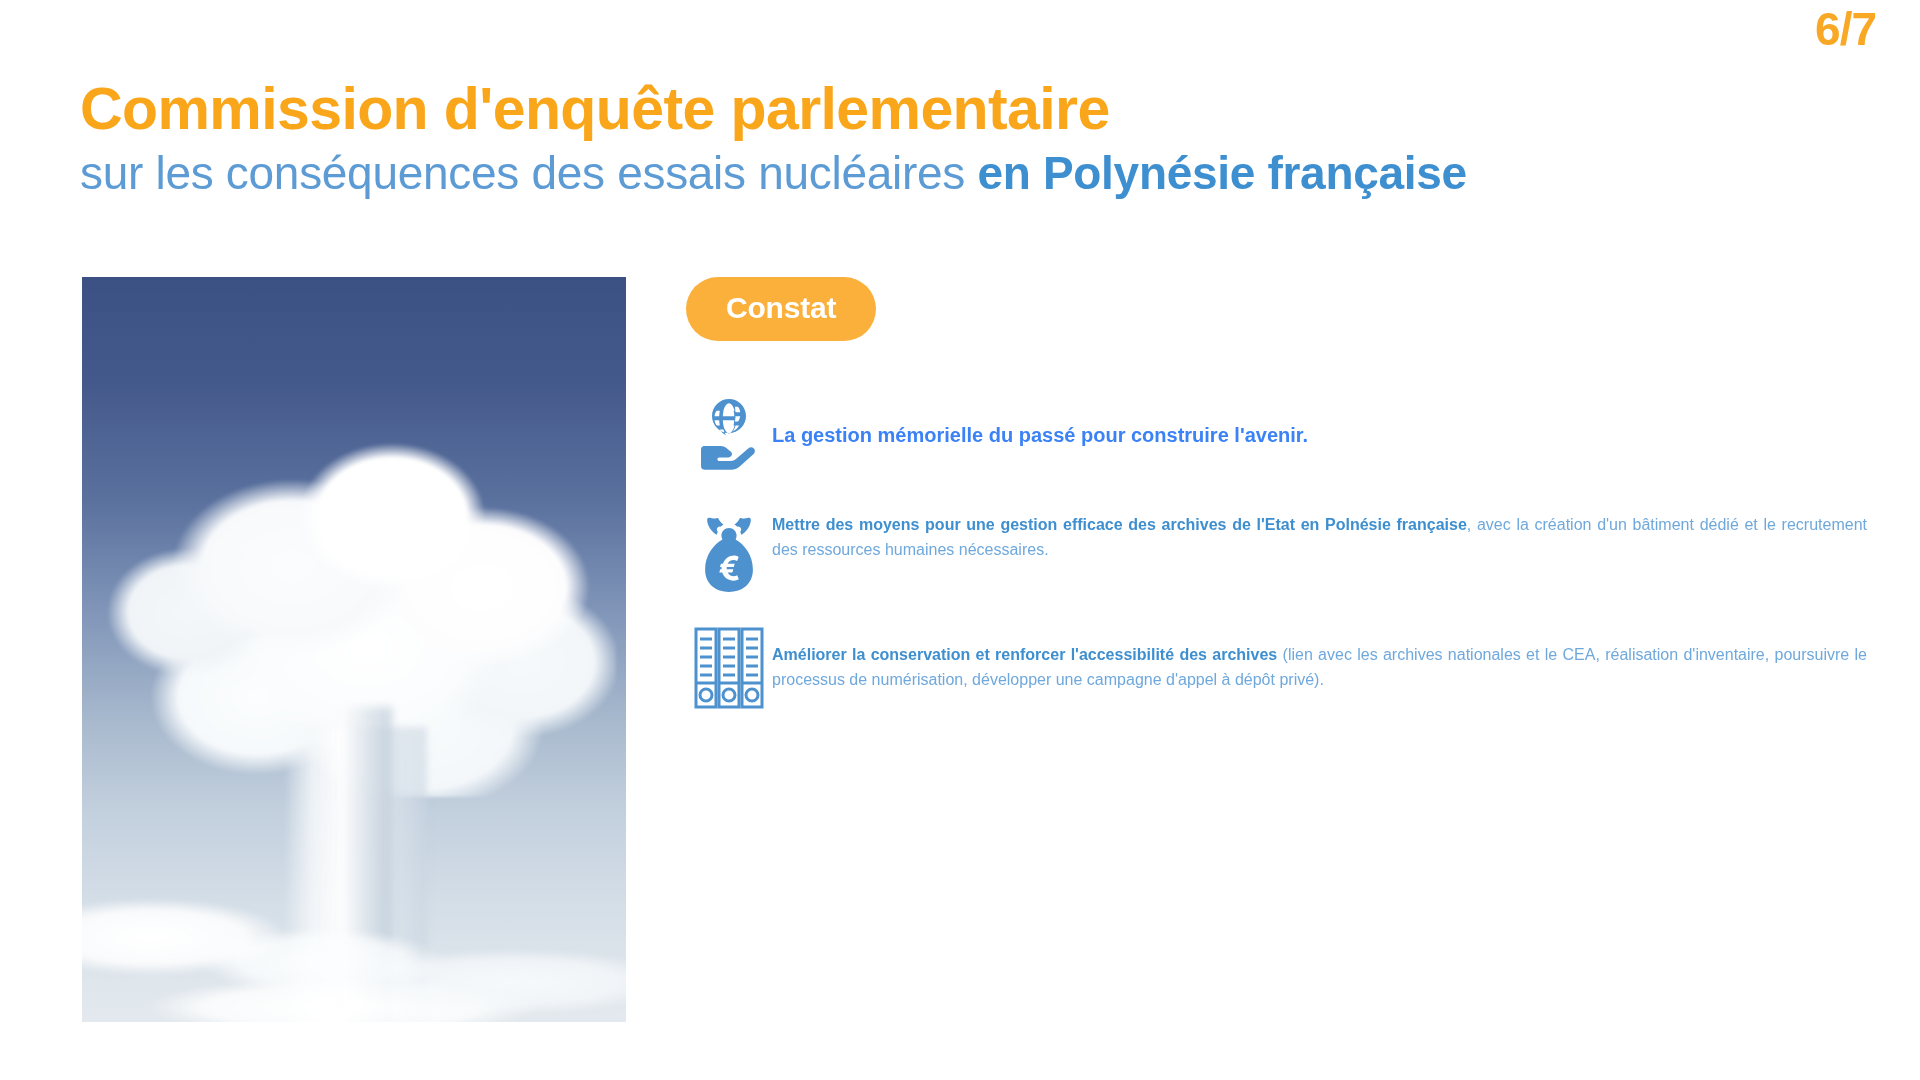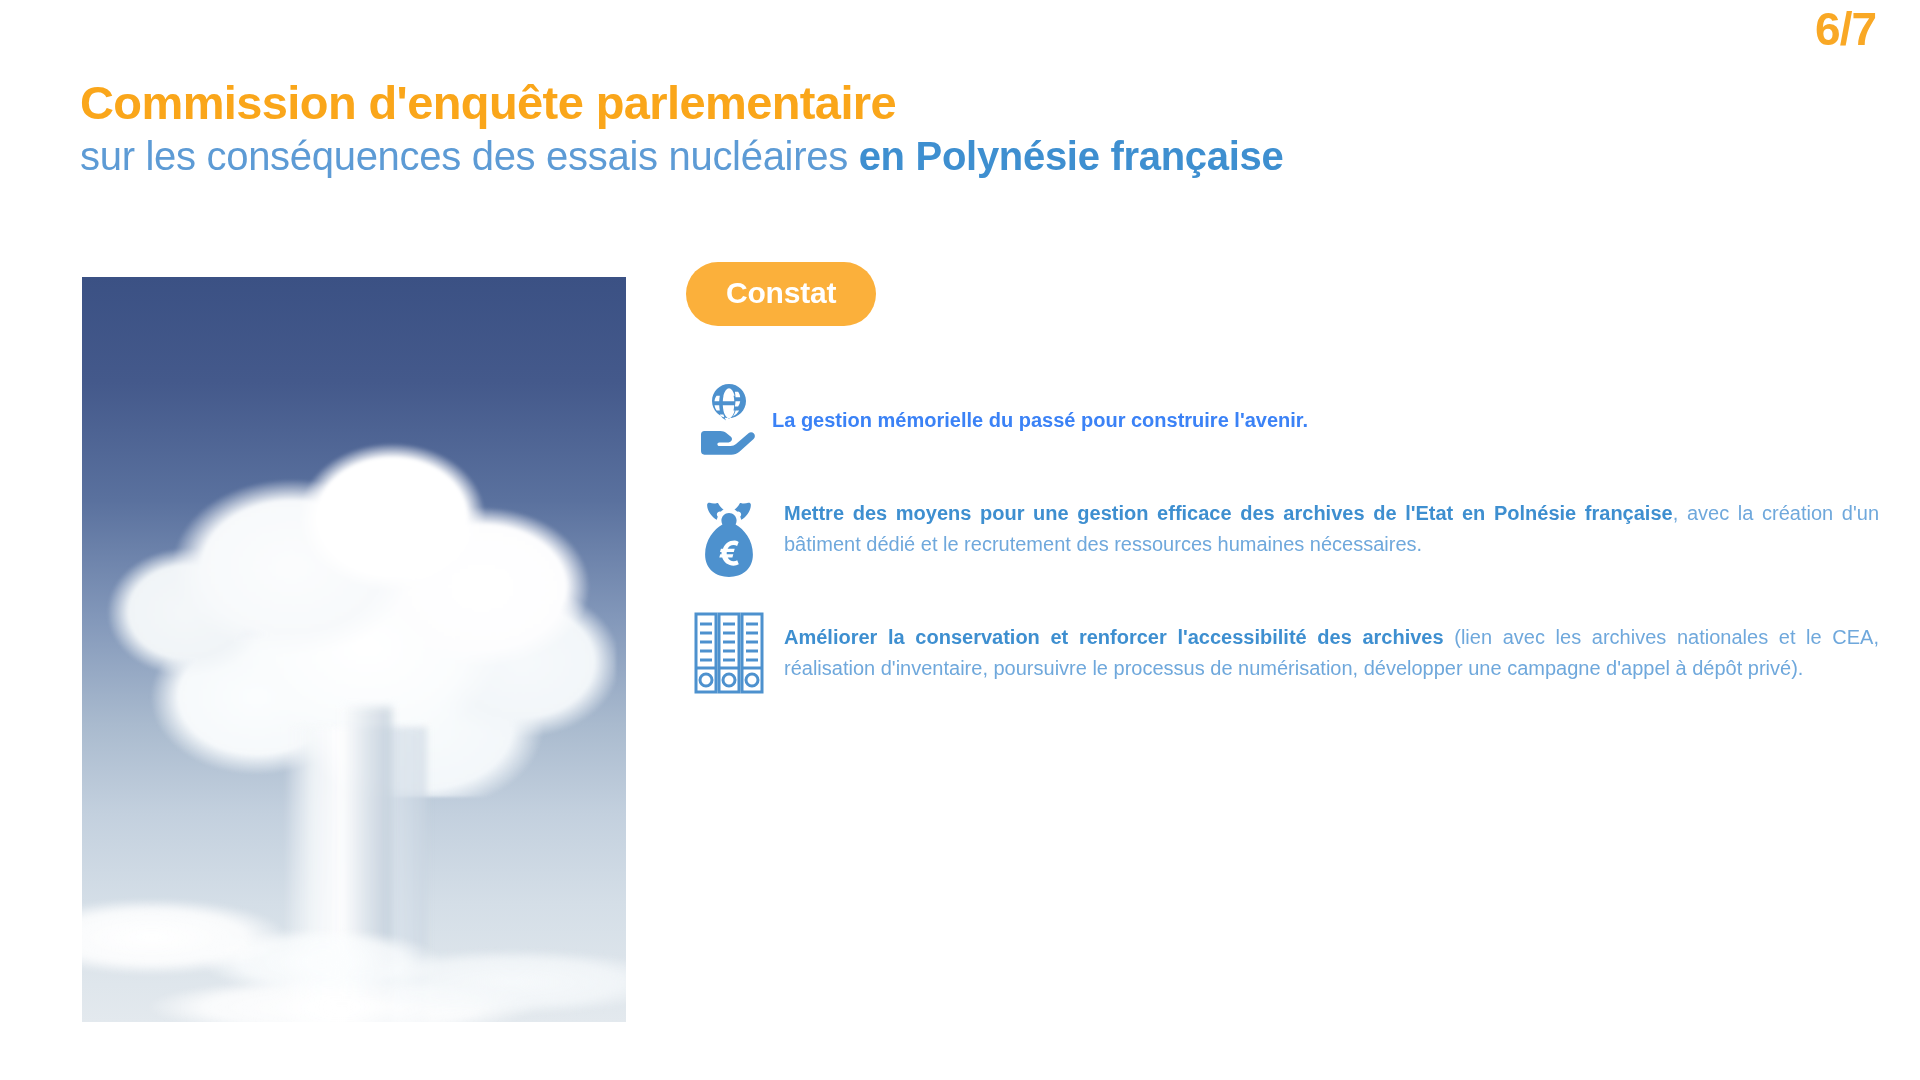--- a/index.html
+++ b/index.html
@@ -15,25 +15,25 @@
   .page-number{
     position:absolute; top:2px; right:44px;
     font-size:46px; font-weight:bold; color:#F9A825;
     letter-spacing:-1px;
     font-family:"Liberation Sans", sans-serif;
   }
 
   
   .header{ position:absolute; left:80px; top:78px; width:1760px; }
   .title-line1{
-    font-size:47px; font-weight:bold; color:#FAA61A;
+    font-size:59px; font-weight:bold; color:#FAA61A;
     letter-spacing:-0.6px; line-height:1.06; white-space:nowrap;
   }
   .title-line2{
-    font-size:40px; font-weight:400; color:#5D9BD5;
+    font-size:46px; font-weight:400; color:#5D9BD5;
     letter-spacing:-0.3px; line-height:1.22; white-space:nowrap;
     margin-top:4px;
   }
   .title-line2 .bold{ font-weight:bold; color:#3E8FD0; }
 
   
   .photo{
     position:absolute; left:82px; top:277px;
     width:544px; height:745px;
     overflow:hidden;
@@ -71,21 +71,21 @@
     position:absolute; left:-20px; top:590px; width:600px; height:170px;
     background:
       radial-gradient(ellipse 170px 48px at 90px 70px, #ffffff 0%, rgba(255,255,255,0.85) 55%, rgba(255,255,255,0) 80%),
       radial-gradient(ellipse 150px 42px at 260px 95px, #fbfdfe 0%, rgba(251,253,254,0.8) 55%, rgba(255,255,255,0) 80%),
       radial-gradient(ellipse 200px 40px at 450px 115px, #f6f9fb 0%, rgba(246,249,251,0.75) 55%, rgba(255,255,255,0) 82%),
       radial-gradient(ellipse 230px 34px at 280px 140px, #ffffff 0%, rgba(255,255,255,0.8) 60%, rgba(255,255,255,0) 85%);
     filter:blur(2.5px);
   }
 
   
-  .right-col{ position:absolute; left:686px; top:262px; width:1170px; }
+  .right-col{ position:absolute; left:686px; top:277px; width:1170px; }
 
   .badge{
     display:inline-block;
     background:#FBB03B;
     color:#ffffff;
     border-radius:44px;
     font-size:30px;
     font-weight:bold;
     letter-spacing:-0.2px;
     padding:16px 40px 18px 40px;
@@ -104,23 +104,23 @@
   .constat-block{ margin-top:56px; }
   .constat-text{
     font-size:20px; font-weight:bold; color:#3b82f6;
     line-height:1.4; padding-top:24px;
   }
 
   .recos-badge-wrap{ margin-top:146px; }
   .reco-item{ margin-top:38px; }
   .reco-item.second{ margin-top:26px;align-items:center; }
   .reco-text{
-    font-size:20px; color:#6FA8DC;
+    font-size:16px; color:#6FA8DC;
     line-height:1.55; text-align:justify;
-    width:1095px; padding-top:4px;margin-left:12px;
+    width:1095px; padding-top:4px;
   }
   .reco-text .b{ font-weight:bold; color:#3E8FD0; }
   .icon-cell.money{ padding-top:6px; }
   .icon-cell.binders{ padding-top:4px; }
   .icon-cell.globe{ padding-top:0px; }
 </style>
 </head>
 <body>
 
 <div class="slide">

